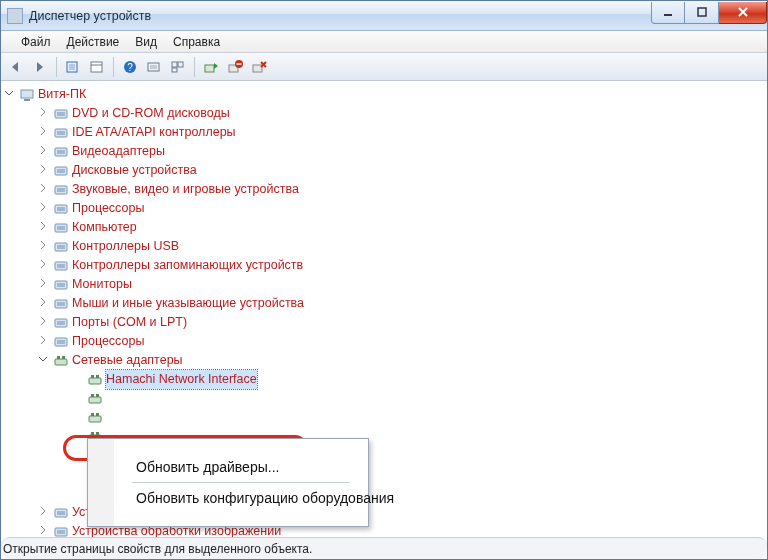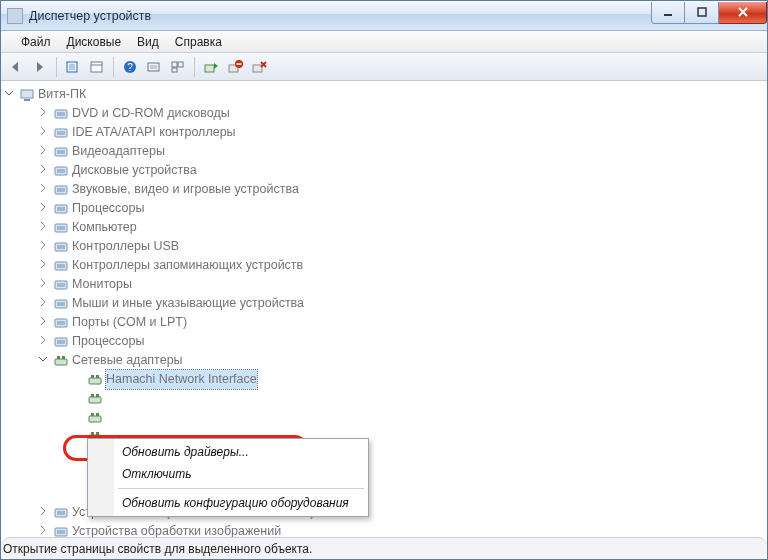--- a/index.html
+++ b/index.html
@@ -12,31 +12,31 @@
   .winbtn { width:34px; height:22px; border:1px solid #7a94b4; border-top:none; background:linear-gradient(to bottom,#eef4fb,#cfe0f4); display:flex; align-items:center; justify-content:center; font-size:12px; color:#334; }
   .winbtn + .winbtn { border-left:none; }
   .winbtn.close { width:48px; background:linear-gradient(to bottom,#f29a8d,#d94226 50%,#c33117 51%,#e86b4d); color:#fff; border-color:#8a2a16; border-bottom-right-radius:4px; }
   .winbtn.min { border-bottom-left-radius:4px; }
   .menubar { height:22px; background:linear-gradient(to bottom,#fcfcfc,#ececec); border-bottom:1px solid #c7cfd8; display:flex; align-items:center; padding:0 12px; font-size:12px; color:#222; }
   .menubar span { padding:2px 8px; }
   .toolbar { height:28px; background:linear-gradient(to bottom,#f6f8fb,#e3e9f1); border-bottom:1px solid #bfc9d4; display:flex; align-items:center; padding:0 4px; gap:2px; }
   .tbtn { width:22px; height:22px; display:flex; align-items:center; justify-content:center; border:1px solid transparent; }
   .tsep { width:1px; height:20px; background:#bfc9d4; margin:0 3px; }
   .tree-wrap { flex:1; overflow:auto; background:#fff; position:relative; padding:4px 2px; }
-  ul.tree { list-style:none; font-size:12.5px; color:#737373; }
+  ul.tree { list-style:none; font-size:12.5px; color:#b91c1c; }
   ul.tree ul { list-style:none; padding-left:18px; }
   li.node { position:relative; padding-left:16px; line-height:19px; white-space:nowrap; }
   li.node > .row { display:flex; align-items:center; gap:3px; height:19px; }
   .arrow { position:absolute; left:0; top:2px; width:12px; height:12px; display:flex; align-items:center; justify-content:center; cursor:default; }
   .arrow svg { display:block; }
   .devicon { width:16px; height:16px; display:inline-flex; align-items:center; justify-content:center; }
   .devicon svg { display:block; }
   .sel { background:#cde4ff; outline:1px dotted #4a75b5; }
   .red-ring { position:absolute; border:3px solid #de2a1c; border-radius:18px; pointer-events:none; }
-  .ctxmenu { position:absolute; background:linear-gradient(to right,#f2f2f2 0,#f2f2f2 26px,#fff 26px,#fff 100%); border:1px solid #9aa6b5; box-shadow:2px 3px 5px rgba(0,0,0,.25); font-size:12px; color:#111; padding:2px;font-style:italic; }
+  .ctxmenu { position:absolute; background:linear-gradient(to right,#f2f2f2 0,#f2f2f2 26px,#fff 26px,#fff 100%); border:1px solid #9aa6b5; box-shadow:2px 3px 5px rgba(0,0,0,.25); font-size:14px; color:#111; padding:16px; }
   .ctxmenu .mi { padding:4px 28px 4px 32px; white-space:nowrap; }
   .ctxmenu .msep { height:1px; background:#c7cfd8; margin:3px 2px 3px 28px; }
   .statusbar { height:22px; border-top:1px solid #c7cfd8; background:#f2f4f7; font-size:12px; color:#222; display:flex; align-items:center; padding:0 2px;border-radius:9px; }
   
   .gray { color:#6e7a87; } .blue { color:#2a6fbf; } .green { color:#2a9a3f; }
 </style>
 </head>
 <body>
 
 <div class="window">
@@ -58,21 +58,21 @@
       <div class="winbtn close">
           <svg width="12" height="10">
             <path d="M2 1 L10 9 M10 1 L2 9" stroke="#fff" stroke-width="2"></path>
           </svg>
         </div>
     </div>
   </div>
 
   <div class="menubar">
     <span>Файл</span>
-    <span>Дисковые</span>
+    <span>Действие</span>
     <span>Вид</span>
     <span>Справка</span>
   </div>
 
   <div class="toolbar">
     <div class="tbtn gray">
         <svg width="16" height="14">
           <path d="M10 2 L4 7 L10 12 Z" fill="currentColor"></path>
         </svg>
       </div>
@@ -498,21 +498,20 @@
               </div>
             </li>
           </ul>
       </li>
     </ul>
 
     <div class="red-ring" style="left:62px; top:354px; width:245px; height:26px;"></div>
 
     <div class="ctxmenu" style="left:86px; top:357px; width:282px;">
       <div class="mi">Обновить драйверы...</div>
-      <div class="mi">Отключить</div>
       <div class="msep"></div>
       <div class="mi">Обновить конфигурацию оборудования</div>
 
     </div>
   </div>
 
   <div class="statusbar">
     <span>Открытие страницы свойств для выделенного объекта.</span>
   </div>
 </div>

